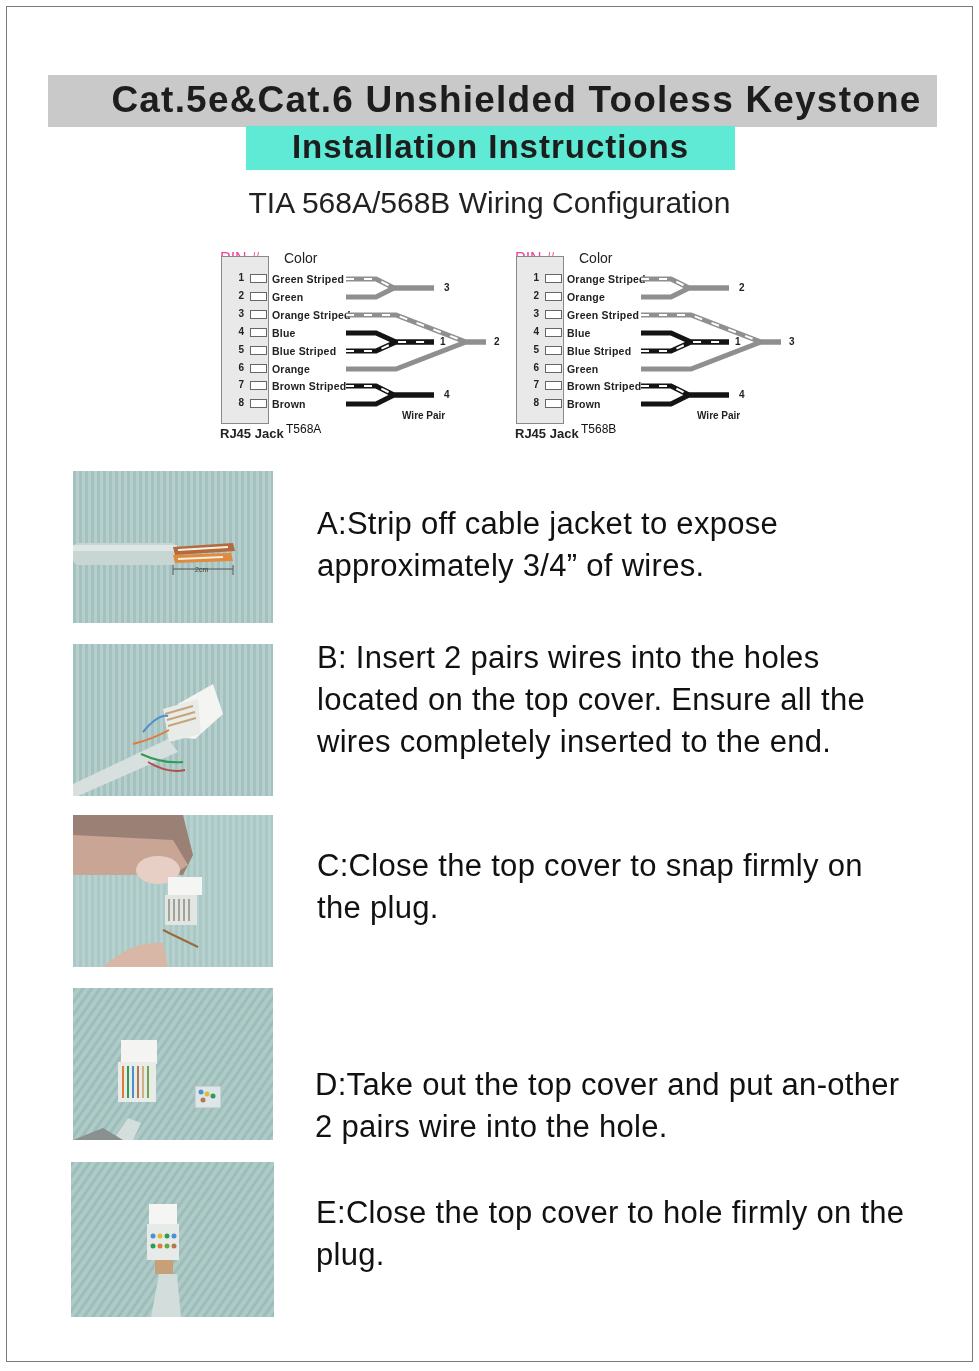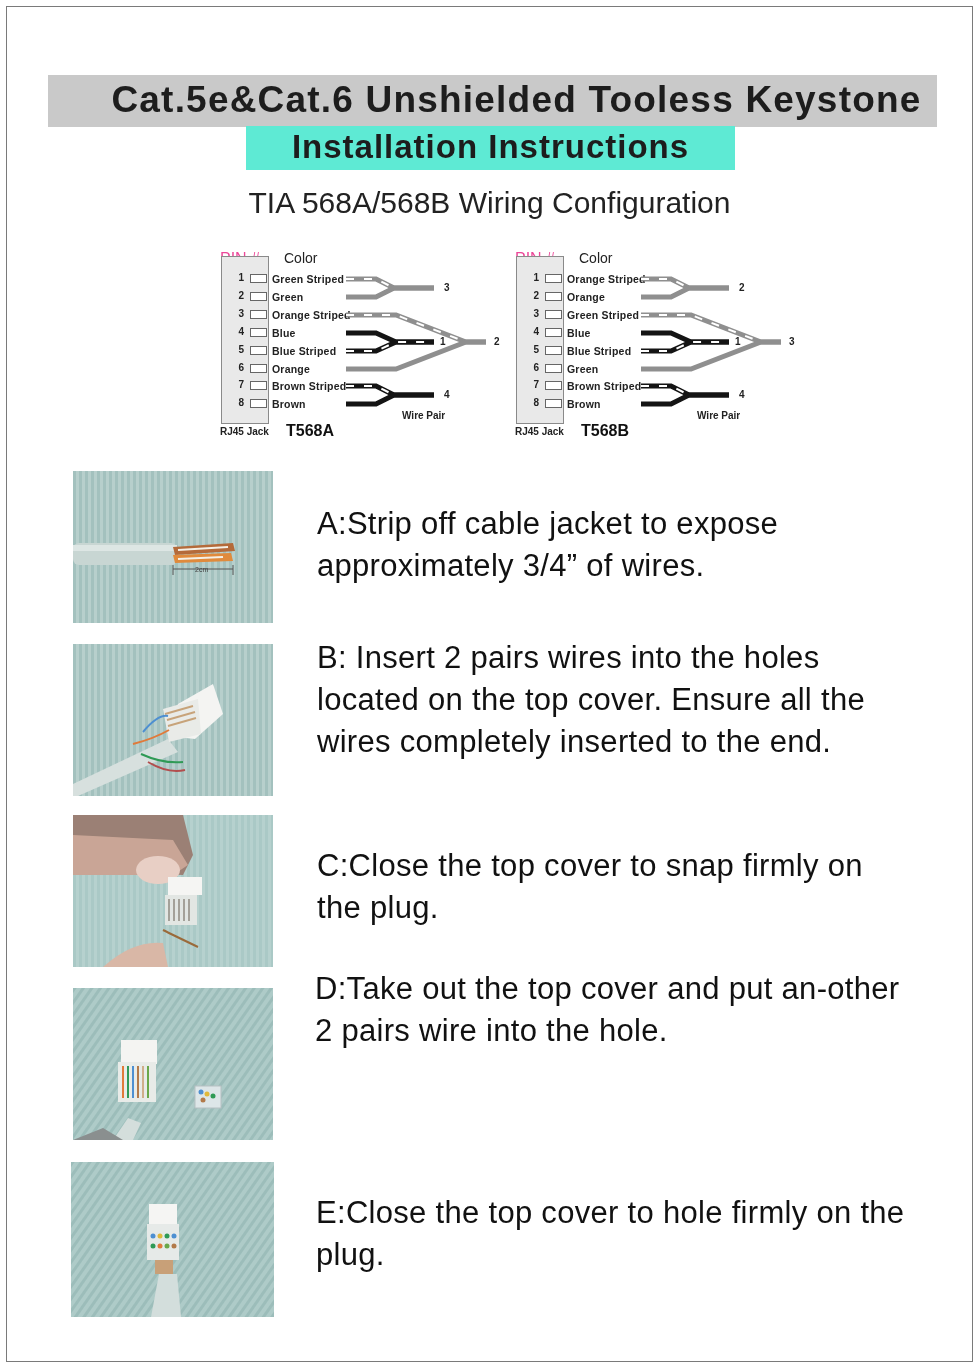--- a/index.html
+++ b/index.html
@@ -11,22 +11,22 @@
   .title2 span{position:absolute;left:0;right:0;top:2px;text-align:center;font-weight:bold;font-size:33px;letter-spacing:1px;color:#1d1d1d;white-space:nowrap;}
   .subtitle{position:absolute;left:0;width:979px;top:186px;text-align:center;font-size:30px;color:#222;white-space:nowrap;}
   .diagram{position:absolute;top:234px;width:270px;height:210px;}
   .diagram .pinh{position:absolute;left:4px;top:16px;font-size:16px;color:#ec4899;}
   .diagram .colh{position:absolute;left:68px;top:16px;font-size:14px;color:#222;}
   .diagram .jack{position:absolute;left:5px;top:22px;width:48px;height:168px;background:#e9e9e9;border:1px solid #8a8a8a;box-sizing:border-box;}
   .diagram .pin{position:absolute;left:14px;width:140px;height:16px;}
   .diagram .pin .num{position:absolute;left:0;top:1px;width:14px;text-align:right;font-size:10px;font-weight:bold;color:#222;}
   .diagram .pin .slot{position:absolute;left:20px;top:3px;width:17px;height:9px;background:#fff;border:1px solid #666;box-sizing:border-box;}
   .diagram .pin .lbl{position:absolute;left:42px;top:2px;font-size:10.5px;font-weight:bold;color:#222;white-space:nowrap;letter-spacing:0.2px;}
-  .diagram .jacklbl{position:absolute;left:4px;top:192px;font-size:10px;font-weight:bold;color:#222;}
-  .diagram .std{position:absolute;left:70px;top:188px;font-size:16px;font-weight:bold;color:#111;}
+  .diagram .jacklbl{position:absolute;left:4px;top:192px;font-size:13px;font-weight:bold;color:#222;}
+  .diagram .std{position:absolute;left:70px;top:188px;font-size:12px;font-weight:normal;color:#111;}
   .diagram .wp{position:absolute;left:186px;top:176px;font-size:10px;font-weight:bold;color:#222;}
   .diagram svg{position:absolute;left:0;top:0;}
   .diagram .pairnum{position:absolute;font-size:10px;font-weight:bold;color:#222;}
   .photo{position:absolute;left:73px;width:200px;height:152px;overflow:hidden;}
   .photo svg{display:block;}
   .step{position:absolute;left:317px;width:600px;font-size:31px;line-height:42px;color:#111;letter-spacing:0.3px;}
 </style>
 </head>
 <body>
 
@@ -283,14 +283,14 @@
       <circle cx="96" cy="84" r="2.5" fill="#6aa84a"></circle>
       <circle cx="103" cy="84" r="2.5" fill="#b27a4a"></circle>
     </g>
     <rect x="84" y="98" width="18" height="14" fill="#c8a078"></rect>
   </svg>
 </div>
 
 <div class="step" style="top:503px;">A:Strip off cable jacket to expose approximately 3/4” of wires.</div>
 <div class="step" style="top:637px;width:590px;">B: Insert 2 pairs wires into the holes located on the top cover.  Ensure all the wires completely inserted to the end.</div>
 <div class="step" style="top:845px;width:590px;">C:Close the top cover to snap firmly on the plug.</div>
-<div class="step" style="top:968px;left:315px;width:600px;">D:Take out the top cover and put an-other 2 pairs wire into the hole.</div>
+<div class="step" style="top:1064px;left:315px;width:600px;">D:Take out the top cover and put an-other 2 pairs wire into the hole.</div>
 <div class="step" style="top:1192px;left:316px;width:590px;">E:Close the top cover to hole firmly on the plug.</div>
 
 </body></html>

